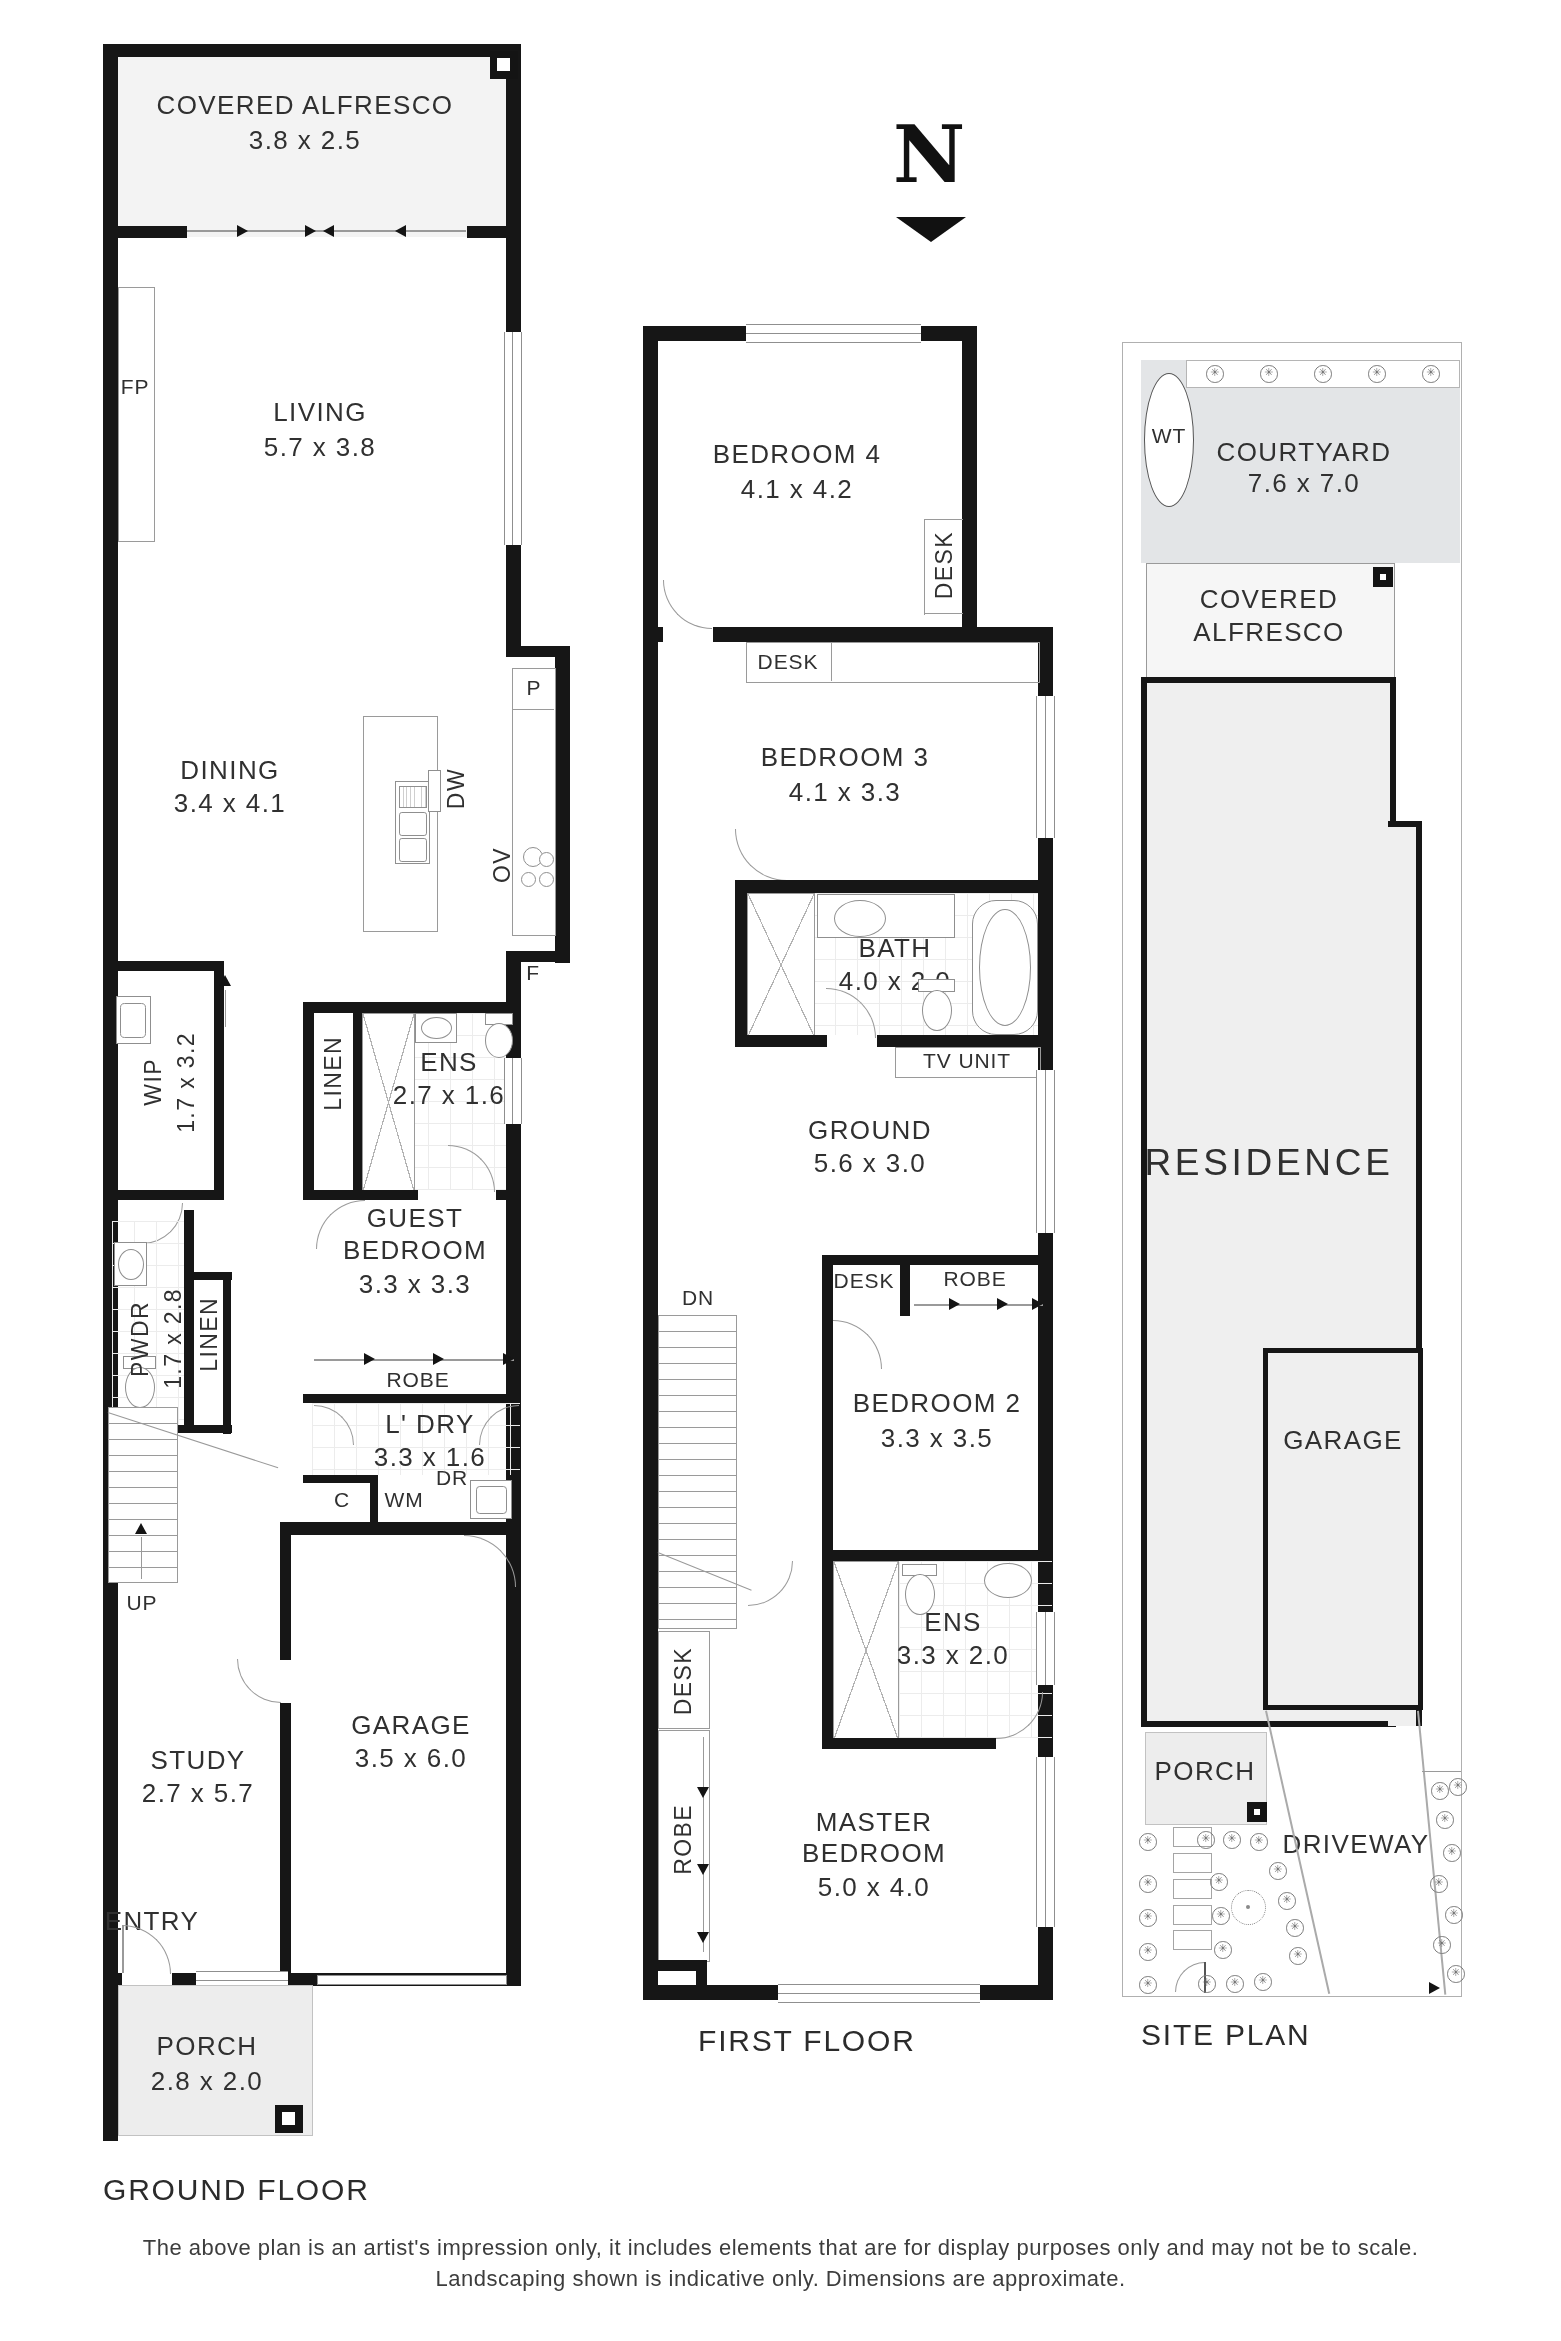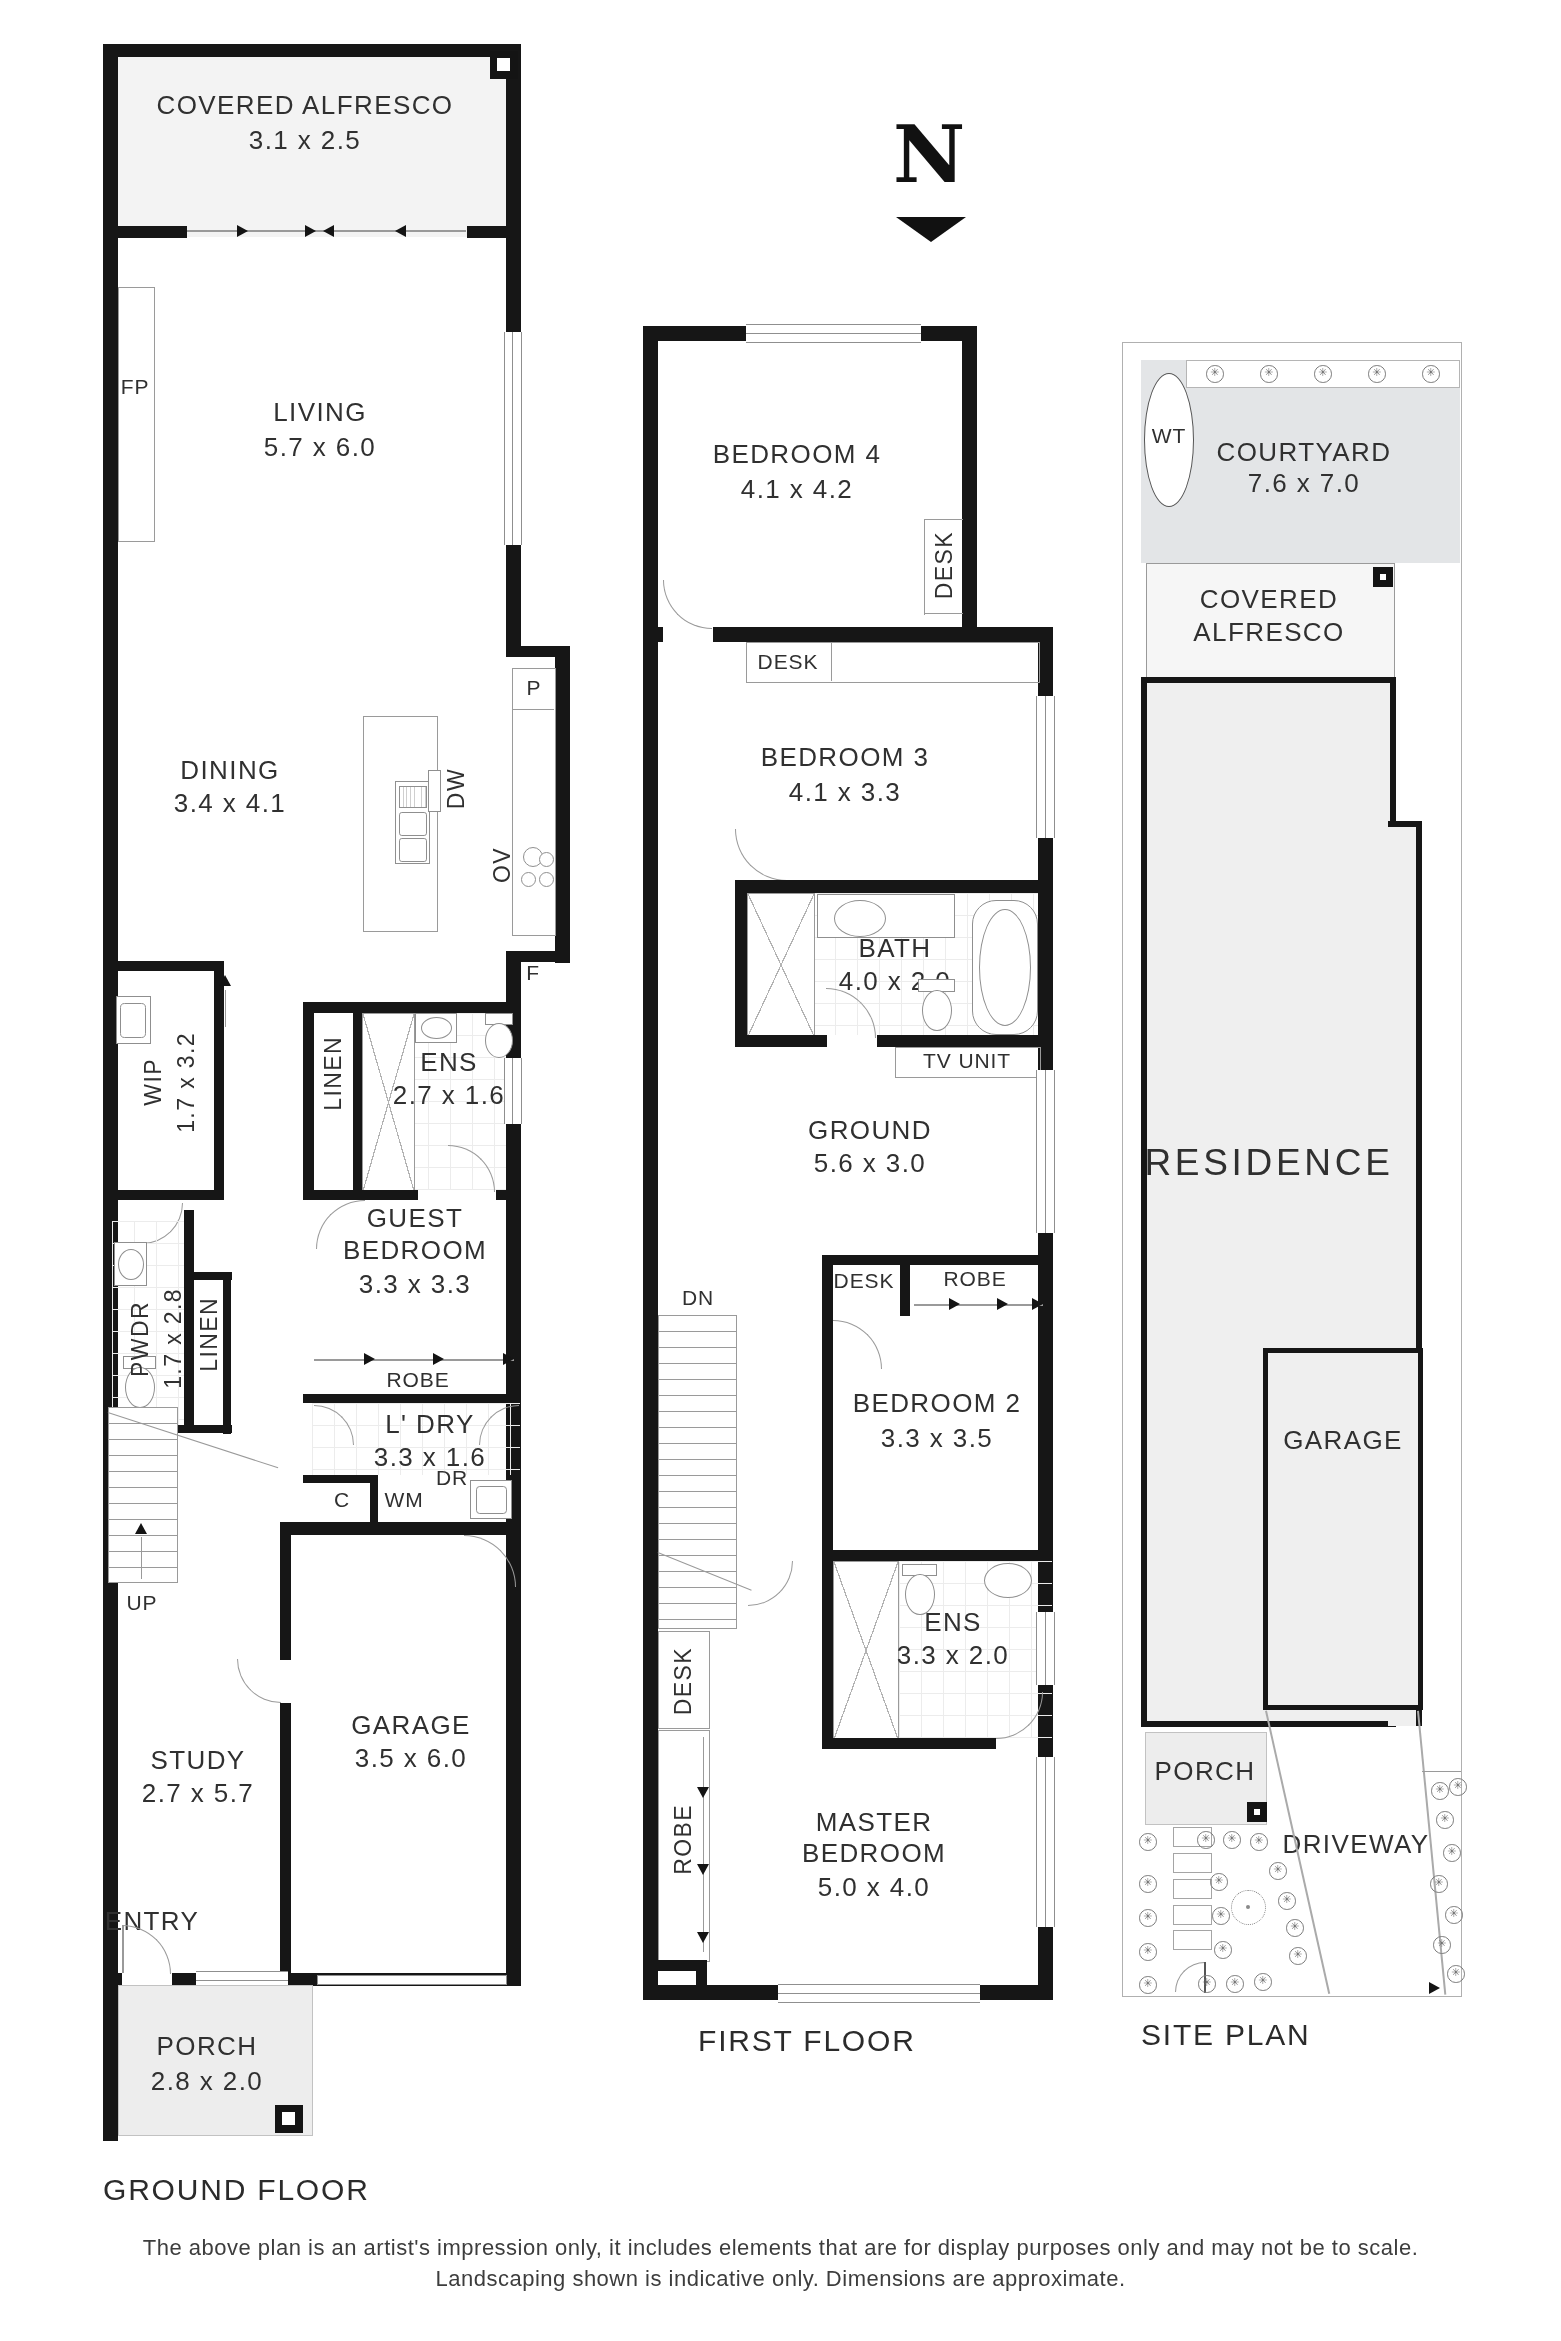--- a/index.html
+++ b/index.html
@@ -62,29 +62,29 @@
   <div class="wall" style="left:506px;top:44px;width:14.7px;height:185px;"></div>
   <div class="post" style="left:490px;top:51px;width:27.5px;height:27.5px;"></div>
   <div class="wall" style="left:103px;top:226px;width:84px;height:12px;"></div>
   <div class="wall" style="left:467px;top:226px;width:54px;height:12px;"></div>
   <div class="thin" style="left:187px;top:230px;width:279px;height:1.8px;"></div>
   <div class="tr" style="left:237px;top:225px;"></div>
   <div class="tr" style="left:305px;top:225px;"></div>
   <div class="tl" style="left:323px;top:225px;"></div>
   <div class="tl" style="left:395px;top:225px;"></div>
   <div class="lbl" style="left:305px;top:90px;">COVERED ALFRESCO</div>
-  <div class="lbl" style="left:305px;top:125px;">3.1 x 2.5</div>
+  <div class="lbl" style="left:305px;top:125px;">3.8 x 2.5</div>
 
   <div class="wall" style="left:506px;top:238px;width:14.7px;height:94px;"></div>
   <div class="winv" style="left:504px;top:332px;width:15.6px;height:213px;"></div>
   <div class="wall" style="left:506px;top:545px;width:14.7px;height:112px;"></div>
   <div class="box nofill" style="left:118px;top:287px;width:35px;height:253px;"></div>
   <div class="lbl sm" style="left:135px;top:375px;">FP</div>
   <div class="lbl" style="left:320px;top:397px;">LIVING</div>
-  <div class="lbl" style="left:320px;top:432px;">5.7 x 6.0</div>
+  <div class="lbl" style="left:320px;top:432px;">5.7 x 3.8</div>
 
   <div class="lbl" style="left:230px;top:755px;">DINING</div>
   <div class="lbl" style="left:230px;top:788px;">3.4 x 4.1</div>
   <div class="wall" style="left:506px;top:646px;width:63px;height:11px;"></div>
   <div class="wall" style="left:555px;top:646px;width:14.7px;height:317px;"></div>
   <div class="wall" style="left:506px;top:951px;width:63px;height:11px;"></div>
   <div class="wall" style="left:506px;top:962px;width:14.7px;height:1023px;"></div>
   <div class="box" style="left:363px;top:716px;width:73px;height:214px;"></div>
   <div class="fix" style="left:395px;top:781px;width:33px;height:81px;"></div>
   <div class="fix" style="left:399px;top:786px;width:26px;height:20px;background:repeating-linear-gradient(90deg,#fff 0 2.8px,#cfcfcf 2.8px 3.7px);"></div>

